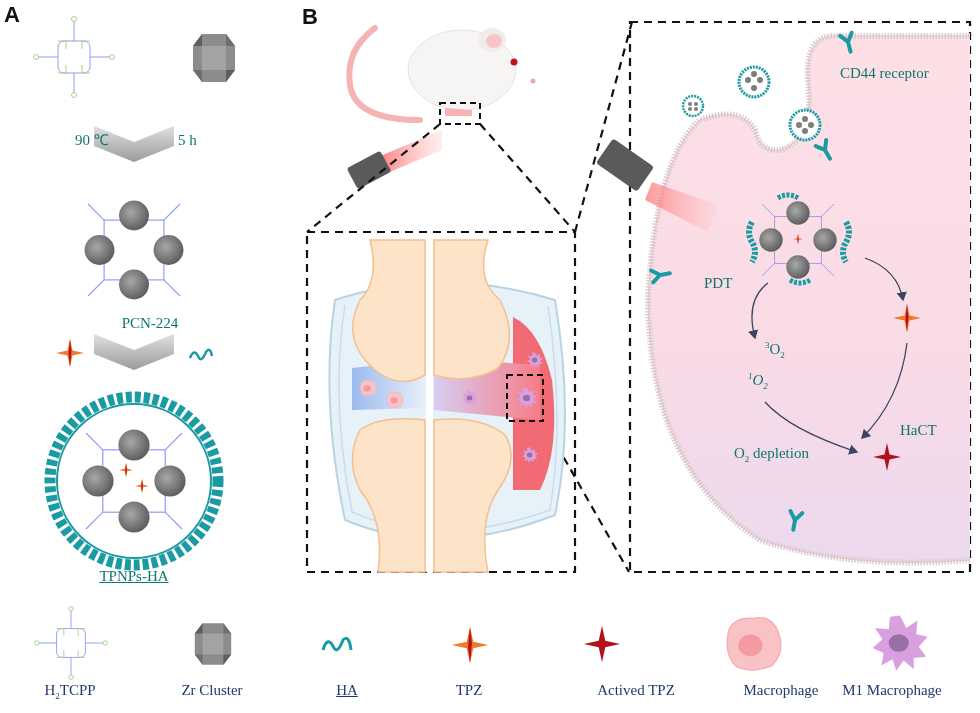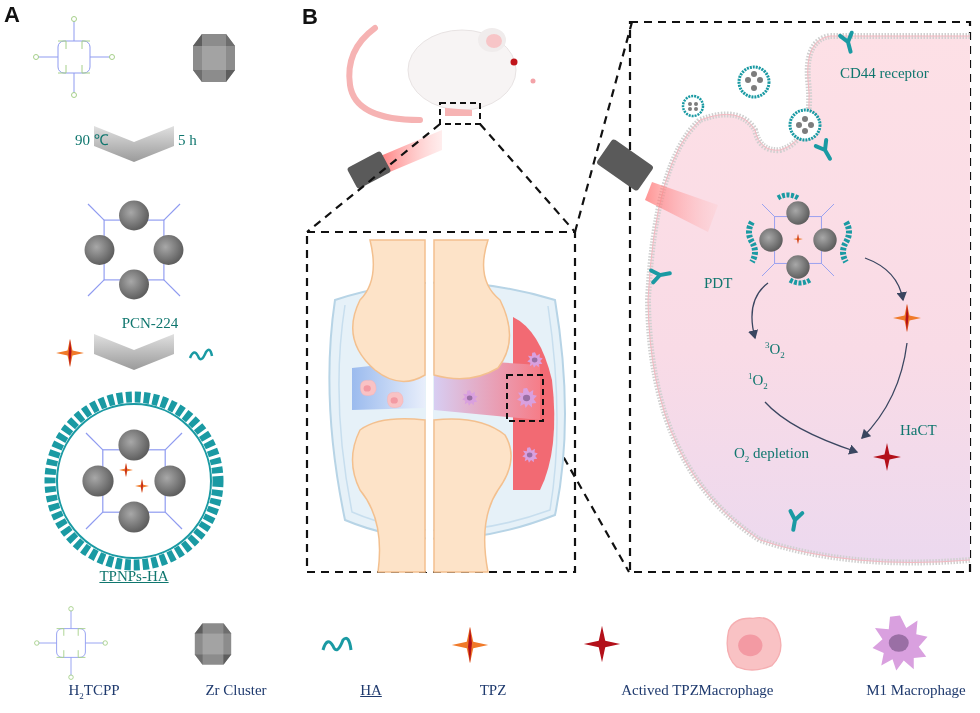--- a/index.html
+++ b/index.html
@@ -1,21 +1,21 @@
 <!DOCTYPE html>
 <html><head>
 <meta charset="utf-8">
 <style>
   html,body{margin:0;padding:0;background:#fff;}
   body{width:980px;height:713px;position:relative;overflow:hidden;font-family:"Liberation Serif",serif;}
   svg{position:absolute;left:0;top:0;}
   .panel-label{position:absolute;font-family:"Liberation Sans",sans-serif;font-weight:bold;font-size:22px;color:#111;}
   .lbl{position:absolute;color:#0f766e;font-size:15px;white-space:nowrap;line-height:1;}
   .lbl.center{transform:translateX(-50%);}
-  .legend-lbl{position:absolute;color:#1f3a6e;font-size:15px;white-space:nowrap;transform:translateX(-50%);top:682px;margin-left:24px;}
+  .legend-lbl{position:absolute;color:#1f3a6e;font-size:15px;white-space:nowrap;transform:translateX(-50%);top:682px;}
 </style>
 </head>
 <body>
 
 <svg width="980" height="713" viewBox="0 0 980 713">
   <defs>
     <linearGradient id="arrowGrad" x1="0" y1="0" x2="0" y2="1">
       <stop offset="0" stop-color="#e0e0e0"></stop>
         <stop offset="1" stop-color="#9a9a9a"></stop>
     </linearGradient>
@@ -242,23 +242,23 @@
 <div class="panel-label" style="left:302px;top:4px;">B</div>
 
 <div class="lbl" style="left:49px;top:133px;margin-left:26px;">90 ℃</div>
 <div class="lbl" style="left:178px;top:133px;">5 h</div>
 <div class="lbl center" style="left:134px;top:316px;margin-left:16px;">PCN-224</div>
 <div class="lbl center" style="left:134px;top:569px;text-decoration:underline;">TPNPs-HA</div>
 
 <div class="lbl" style="left:840px;top:66px;">CD44 receptor</div>
 <div class="lbl" style="left:704px;top:276px;">PDT</div>
 <div class="lbl" style="left:765px;top:309px;margin-top:32px;"><sup style="font-size:9px;">3</sup><span>O</span><sub style="font-size:9px;">2</sub></div>
-<div class="lbl" style="left:748px;top:372px;"><sup style="font-size:9px;">1</sup><span>O</span><sub style="font-size:9px;">2</sub></div>
+<div class="lbl" style="left:748px;top:372px;font-style:italic;"><sup style="font-size:9px;">1</sup><span>O</span><sub style="font-size:9px;">2</sub></div>
 <div class="lbl" style="left:900px;top:395px;margin-top:28px;">HaCT</div>
 <div class="lbl" style="left:734px;top:446px;text-align:right;"><span>O</span><sub style="font-size:9px;">2</sub><span> depletion</span></div>
 
 <div class="legend-lbl" style="left:70px;"><span>H</span><sub style="font-size:9px;">2</sub><span>TCPP</span></div>
 <div class="legend-lbl" style="left:212px;">Zr Cluster</div>
 <div class="legend-lbl" style="left:347px;text-decoration:underline;">HA</div>
 <div class="legend-lbl" style="left:469px;">TPZ</div>
 <div class="legend-lbl" style="left:636px;">Actived TPZ</div>
-<div class="legend-lbl" style="left:712px;">Macrophage</div>
+<div class="legend-lbl" style="left:781px;">Macrophage</div>
 <div class="legend-lbl" style="left:892px;">M1 Macrophage</div>
 
 </body></html>

